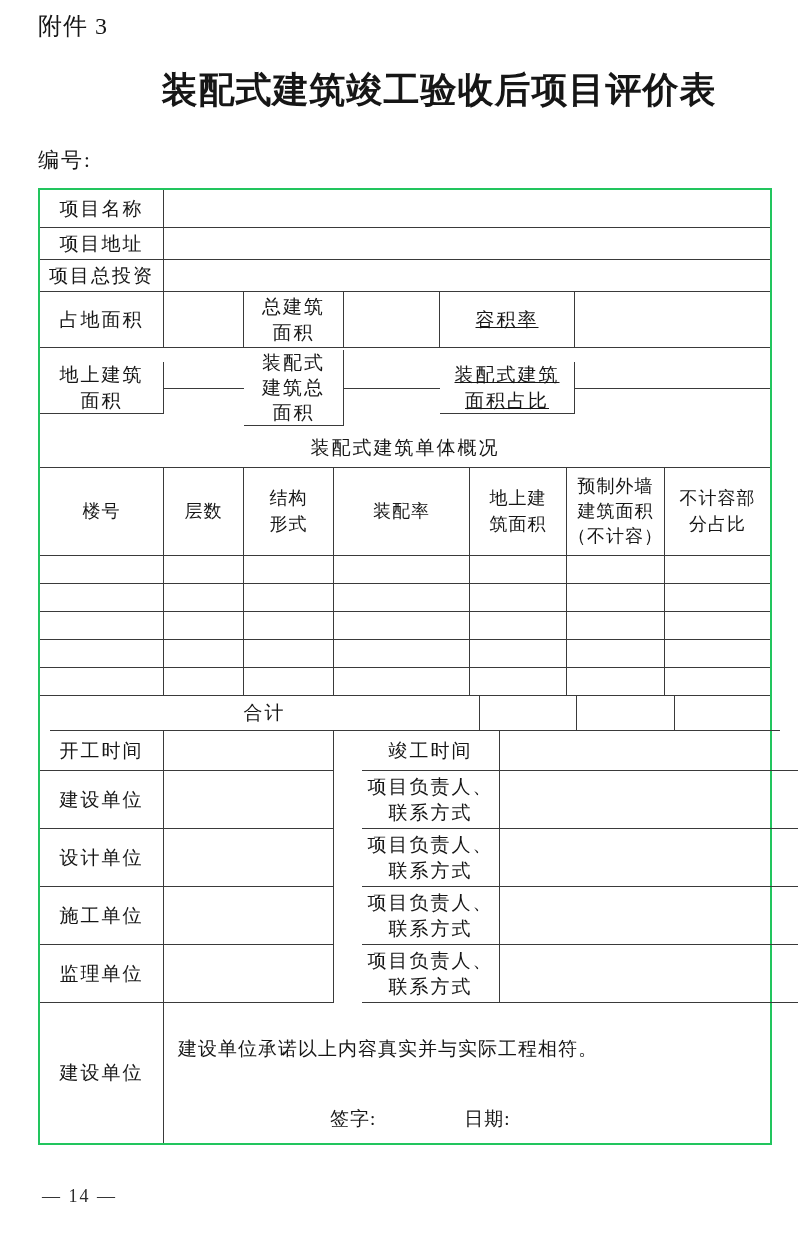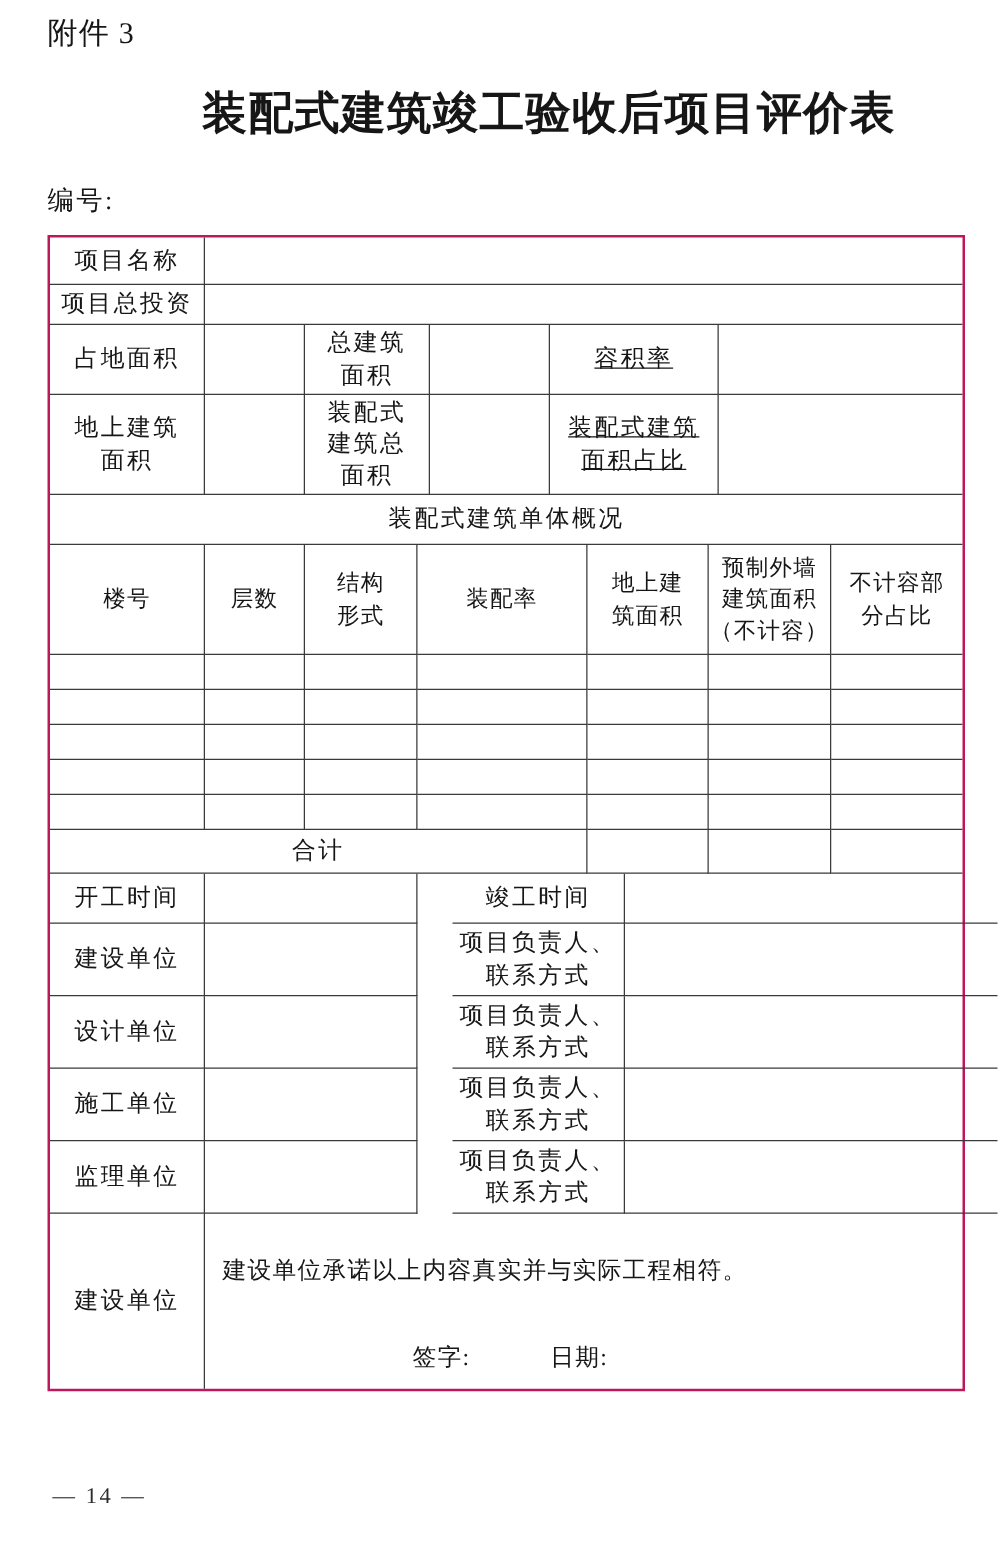--- a/index.html
+++ b/index.html
@@ -13,21 +13,21 @@
   }
   .attachment{position:absolute;left:38px;top:10px;font-size:24px;letter-spacing:1px;}
   .doc-title{
     position:absolute;left:0;top:66px;width:100%;
     text-align:center;font-size:36px;font-weight:700;letter-spacing:1px;margin:0;padding-left:39px;
   }
   .number-label{position:absolute;left:38px;top:146px;font-size:21px;letter-spacing:2px;}
 
   .form-table{
     position:absolute;left:38px;top:188px;width:730px;
-    border:2px solid #be185d;
+    border:2px solid #22c55e;
   }
   .row{display:flex;}
   .cell{
     box-sizing:border-box;
     border-right:1px solid #3a3a3a;
     border-bottom:1px solid #3a3a3a;
     display:flex;align-items:center;justify-content:center;
     text-align:center;
     font-size:19px;line-height:1.32;
     letter-spacing:2px;
@@ -39,36 +39,36 @@
 
   
   .wA1{flex:0 0 124px;} .wA2{flex:0 0 606px;}
   .wB2{flex:0 0 80px;} .wB3{flex:0 0 100px;} .wB4{flex:0 0 96px;} .wB5{flex:0 0 135px;text-decoration:underline;} .wB6{flex:0 0 195px;}
   .wFull{flex:0 0 730px;}
   .wS3{flex:0 0 90px;} .wS4{flex:0 0 136px;} .wS5{flex:0 0 97px;} .wS6{flex:0 0 98px;} .wS7{flex:0 0 105px;}
   .wT1{flex:0 0 430px;}
   .wC2{flex:0 0 170px;} .wC3{flex:0 0 138px;margin-left:28px;} .wC4{flex:0 0 298px;}
 
   
-  .h38{height:38px;} .h32{height:32px;} .h56{height:56px;justify-content:flex-end;} .h80{height:80px;}
-  .h40{height:40px;} .h88{height:88px;} .h28{height:28px;} .h35{height:35px;}
+  .h38{height:38px;} .h32{height:32px;} .h56{height:56px;justify-content:flex-end;} .h80{height:80px;align-items:center;}
+  .h40{height:40px;} .h88{height:88px;} .h28{height:28px;} .h35{height:35px;padding-left:10px;}
   .h58{height:58px;} .h140{height:140px;}
 
   .head-cell{font-size:18px;letter-spacing:1px;line-height:1.4;}
   .banner-cell{letter-spacing:2px;}
 
   .commit{
     display:block;position:relative;text-align:left;
     padding:8px 10px 8px 14px;
   }
   .commit-statement{font-size:19px;letter-spacing:1px;}
   .commit-seal{text-align:center;font-size:19px;letter-spacing:1px;margin-top:26px;}
   .commit-sign{
     position:absolute;bottom:12px;left:166px;
-    display:flex;gap:64px;font-size:19px;letter-spacing:1px;
+    display:flex;gap:88px;font-size:19px;letter-spacing:1px;
   }
   .footer-page{
     position:absolute;left:42px;top:1186px;
     font-size:18px;color:#2c2c2c;letter-spacing:2px;
   }
 </style>
 </head>
 <body>
 
 <div class="page">
@@ -77,20 +77,24 @@
   <h1 class="doc-title">装配式建筑竣工验收后项目评价表</h1>
   <div class="number-label">编号:</div>
 
   <div class="form-table">
 
     <div class="row h38">
       <div class="cell wA1">项目名称</div>
       <div class="cell wA2"></div>
     </div>
 
+    <div class="row h32">
+      <div class="cell wA1">项目地址</div>
+      <div class="cell wA2"></div>
+    </div>
 
     <div class="row h32">
       <div class="cell wA1">项目总投资</div>
       <div class="cell wA2"></div>
     </div>
 
     <div class="row h56">
       <div class="cell wA1">占地面积</div>
       <div class="cell wB2"></div>
       <div class="cell wB3">总建筑

